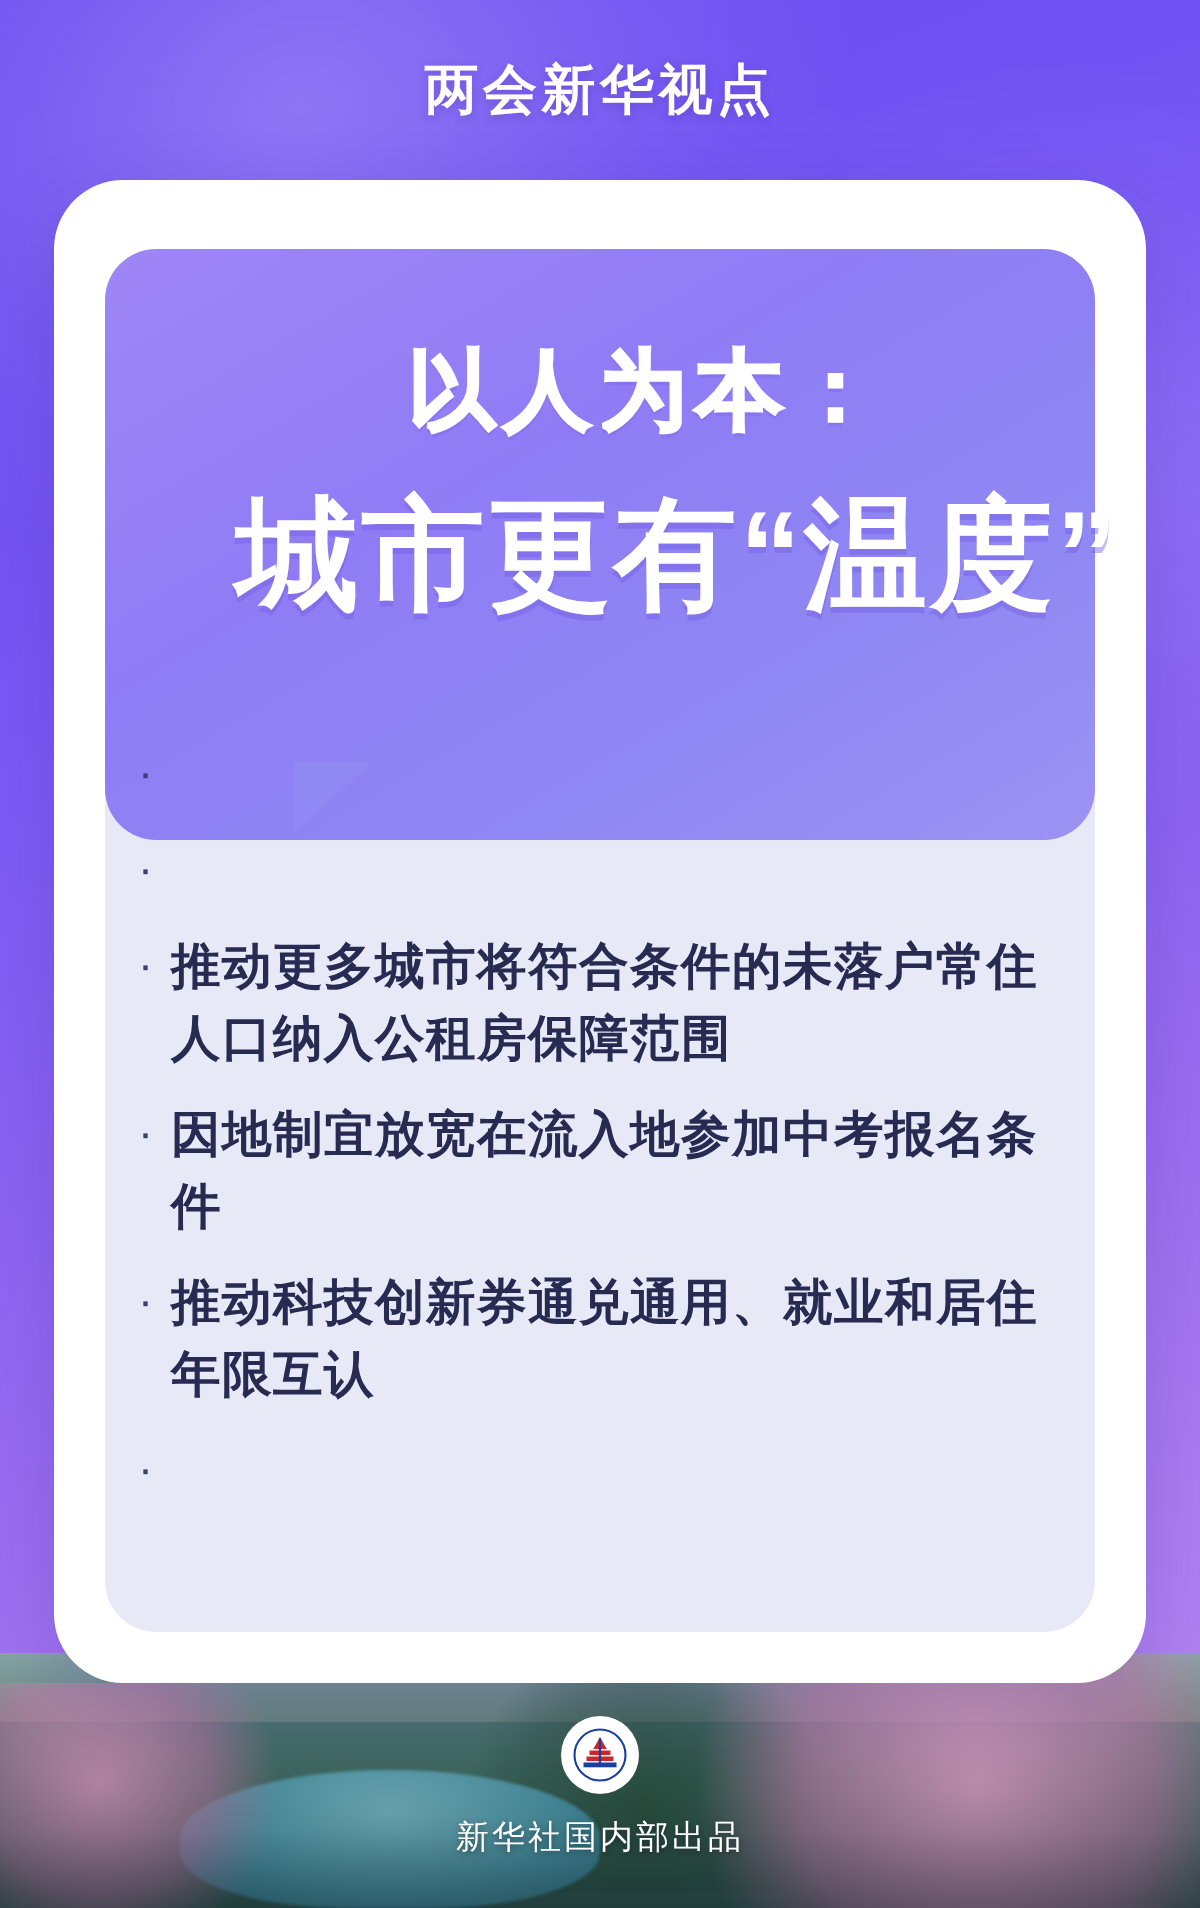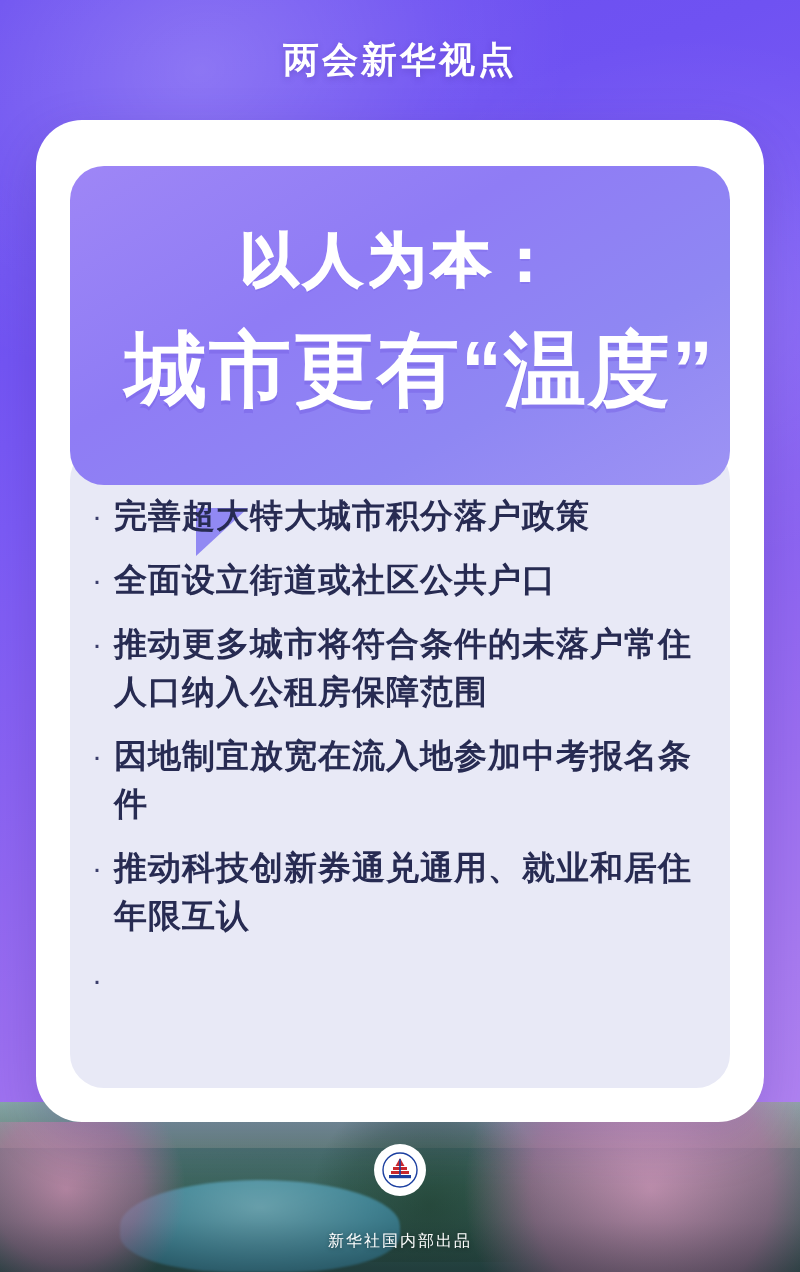--- a/index.html
+++ b/index.html
@@ -72,24 +72,25 @@
     background: #e8e9f6;
     border-radius: 34px;
   }
 
   
   .bubble {
     position: absolute;
     left: 34px;
     top: 46px;
     width: 660px;
-    height: 319px;
+    height: 394px;
     background: linear-gradient(150deg, #9e86f6 0%, #8f7cf5 38%, #8f87f3 70%, #9d93f4 100%);
     border-radius: 34px;
     z-index: 5;
+    padding-left: 32px;
   }
   .bubble-tail {
     position: absolute;
     left: 160px;
     top: 388px;
     width: 0; height: 0;
     border-left: 0 solid transparent;
     border-right: 52px solid transparent;
     border-top: 48px solid #9189f3;
     z-index: 5;
@@ -197,25 +198,25 @@
     border-radius: 50%;
     background: #ffffff;
     z-index: 7;
     display: flex;
     align-items: center;
     justify-content: center;
   }
   .logo svg { display: block; }
   .footer-text {
     position: absolute;
-    bottom: 20px;
-    width: 100%;
-    text-align: center;
-    color: #ffffff;
-    font-size: 16px;
+    bottom: 32px;
+    width: 100%;
+    text-align: center;
+    color: #ffffff;
+    font-size: 22px;
     letter-spacing: 2px;
     z-index: 7;
     text-shadow: 0 1px 4px rgba(0,0,0,0.4);
   }
 </style>
 </head>
 <body>
 
 <div id="poster">
 
@@ -235,25 +236,23 @@
     <div class="bubble">
       <div class="bubble-line1">以人为本：</div>
       <div class="bubble-line2">城市更有“温度”</div>
     </div>
     <div class="bubble-tail"></div>
   </div>
 
   <div class="bullets">
     <div class="bullet-item">
       <span class="bullet-dot">·</span>
-      <span class="bullet-text">完善超大特大城市积分落户政策</span>
-    </div>
-    <div class="bullet-item">
-      <span class="bullet-dot">·</span>
-      <span class="bullet-text">全面设立街道或社区公共户口</span>
+    </div>
+    <div class="bullet-item">
+      <span class="bullet-dot">·</span>
     </div>
     <div class="bullet-item">
       <span class="bullet-dot">·</span>
       <span class="bullet-text">推动更多城市将符合条件的未落户常住人口纳入公租房保障范围</span>
     </div>
     <div class="bullet-item">
       <span class="bullet-dot">·</span>
       <span class="bullet-text">因地制宜放宽在流入地参加中考报名条件</span>
     </div>
     <div class="bullet-item">

